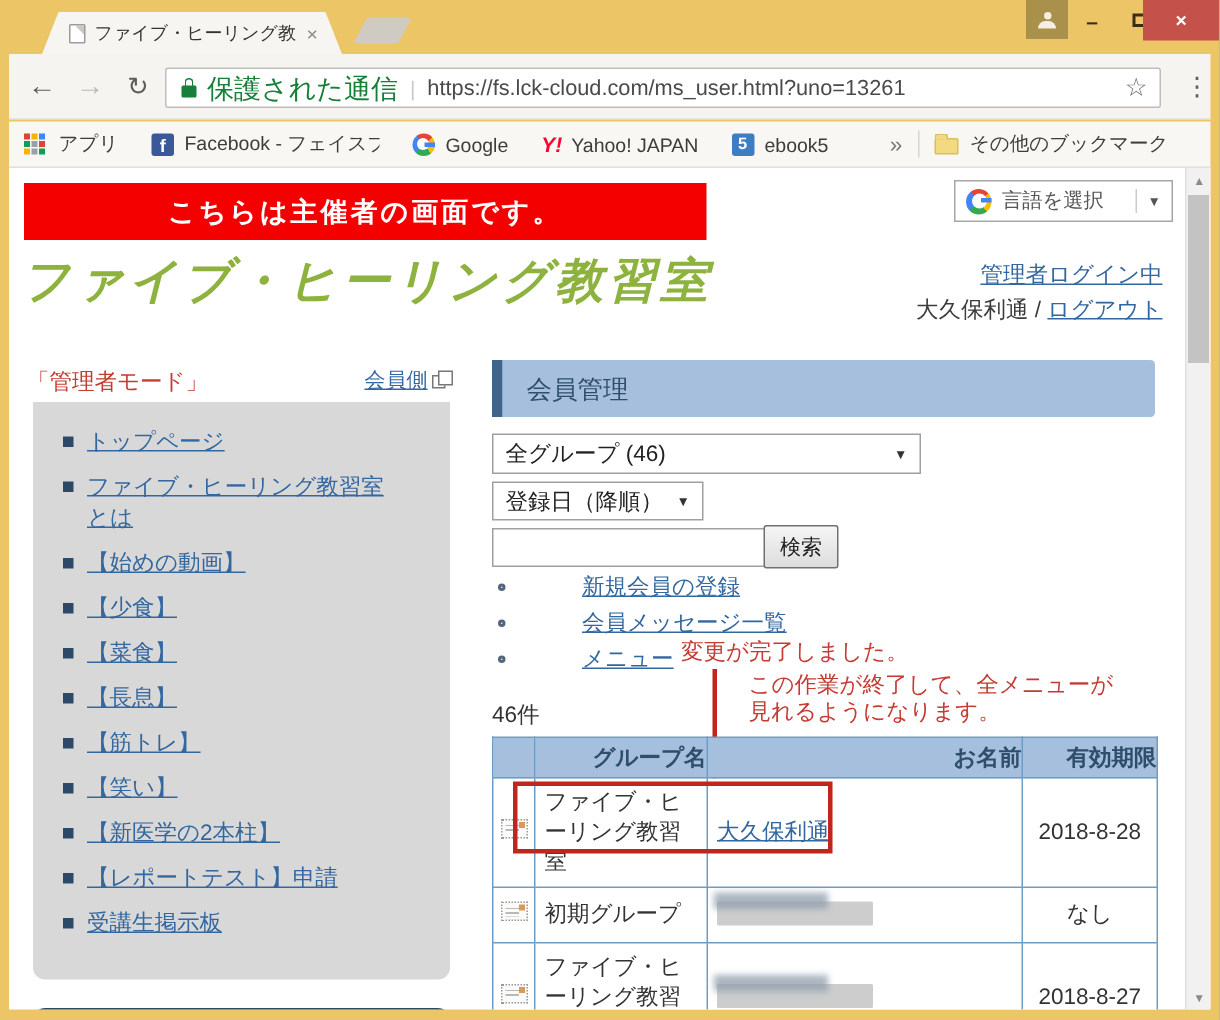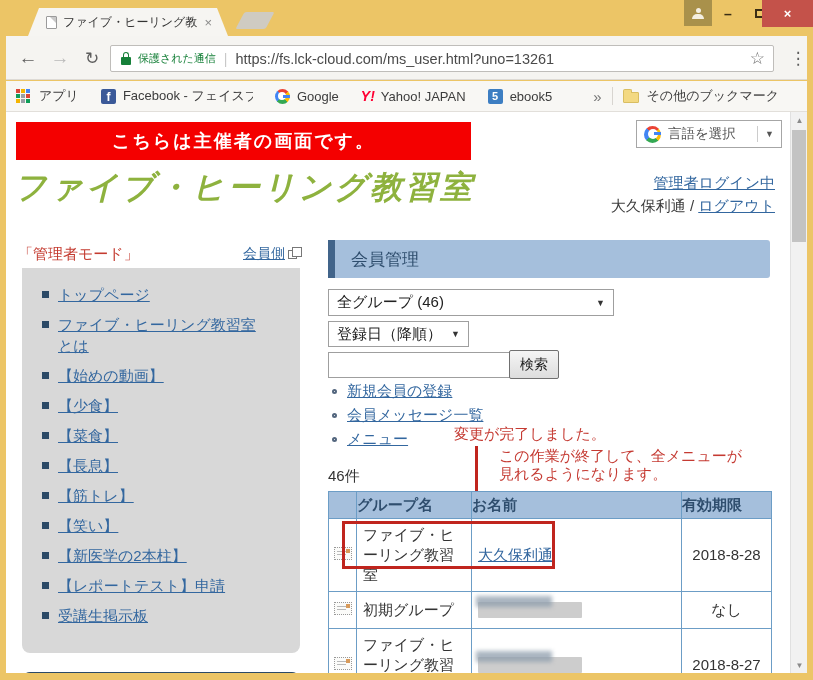--- a/index.html
+++ b/index.html
@@ -28,21 +28,21 @@
 
   
   .toolbar { position:absolute; left:6px; top:36px; width:801px; height:44px; background:#F5F4F1; border-bottom:1px solid #DDDAD5; }
   .navbtn { position:absolute; top:8px; width:28px; height:28px; font-size:19px; display:flex; align-items:center; justify-content:center; color:#5d5d5d; }
   .nav-back { left:8px; }
   .nav-fwd { left:40px; color:#b9b9b9; }
   .nav-reload { left:72px; font-size:17px; }
   .omnibox { position:absolute; left:104px; top:9px; width:664px; height:27px; background:#fff; border:1px solid #BFBDBA; border-radius:2px; display:flex; align-items:center; padding:0 8px; }
   .lock { position:relative; width:10px; height:8px; background:#168039; border-radius:1px; margin:4px 7px 0 2px; flex:none; }
   .lock::before { content:""; position:absolute; left:1.5px; top:-5px; width:4px; height:5px; border:1.7px solid #168039; border-bottom:none; border-radius:3px 3px 0 0; }
-  .secure-label { color:#168039; font-size:11px; margin-right:8px; white-space:nowrap; }
+  .secure-label { color:#168039; font-size:18px; margin-right:8px; white-space:nowrap; }
   .omni-sep { color:#c9c9c9; margin-right:8px; font-size:14px; }
   .url-text { color:#4a4a4a; font-size:14.5px; flex:1; white-space:nowrap; overflow:hidden; }
   .star { color:#6d6d6d; font-size:17px; margin-left:6px; }
   .menu-dots { position:absolute; left:780px; top:8px; width:24px; height:28px; display:flex; align-items:center; justify-content:center; color:#5d5d5d; font-size:17px; letter-spacing:0; }
 
   
   .bookmarks { position:absolute; left:6px; top:81px; width:801px; height:31px; background:#F8F7F4; border-bottom:1px solid #E2DFDA; display:flex; align-items:center; font-size:13px; color:#3c3c3c; }
   .bm-item { display:flex; align-items:center; margin-right:22px; white-space:nowrap; }
   .bm-item .bm-label { max-width:130px; overflow:hidden; }
   .apps-grid { width:14px; height:14px; margin:0 9px 0 10px; display:grid; grid-template-columns:repeat(3,4px); grid-template-rows:repeat(3,4px); gap:1px; }
@@ -98,34 +98,34 @@
   .section-head { position:absolute; left:322px; top:128px; width:442px; height:38px; background:#A5BFDC; border-left:7px solid #41648A; display:flex; align-items:center; padding-left:16px; font-size:17px; color:#2F4E6E; border-radius:0 3px 3px 0; }
 
   .select-box { position:absolute; background:#fff; border:1px solid #9f9f9f; display:flex; align-items:center; font-size:15px; color:#222; padding:0 8px; }
   .select-box .caret { margin-left:auto; font-size:9px; color:#333; }
   .sel-group { left:322px; top:177px; width:286px; height:27px; }
   .sel-sort  { left:322px; top:209px; width:141px; height:26px; }
   .search-input { position:absolute; left:322px; top:240px; width:200px; height:26px; border:1px solid #9f9f9f; font-size:14px; padding:0 6px; background:#fff; }
   .search-btn { position:absolute; left:503px; top:238px; height:29px; padding:0 10px; font-size:14px; color:#222; background:linear-gradient(#F5F5F5,#DDDDDD); border:1px solid #707070; border-radius:2px; }
 
   .action-links { position:absolute; left:326px; top:271px; }
-  .action-links .al { display:flex; align-items:center; margin-bottom:8px; font-size:15px; height:16px; }
+  .action-links .al { display:flex; align-items:center; margin-bottom:8px; font-size:15px; height:16px;gap:41px; }
   .al .o-bullet { width:5px; height:5px; border:2px solid #53667E; border-radius:50%; margin-right:10px; flex:none; }
 
   .ann { position:absolute; color:#C53A32; font-size:15px; white-space:nowrap; }
   .ann1 { left:448px; top:313px; }
   .ann2 { left:493px; top:335px; }
   .ann3 { left:493px; top:353px; }
   .ann-vline { position:absolute; left:469px; top:334px; width:3px; height:78px; background:#C0251E; }
 
   .count-label { position:absolute; left:322px; top:355px; font-size:15px; color:#333; }
 
   .member-table { position:absolute; left:322px; top:379px; border-collapse:collapse; table-layout:fixed; width:443px; }
   .member-table th, .member-table td { border:1px solid #6C9DC6; font-size:15px; }
-  .member-table th { background:#A5BFDC; color:#2F4E6E; height:27px; font-weight:bold; text-align:left; }
+  .member-table th { background:#A5BFDC; color:#2F4E6E; height:27px; font-weight:bold; text-align:right; }
   .member-table td { background:#fff; color:#333; padding:6px 6px; vertical-align:middle; line-height:20px; }
   td.c-icon { text-align:center; padding:6px 2px; }
   td.c-exp { text-align:center; }
   tr.r1 td { height:52px; } tr.r2 td { height:37px; } tr.r3 td { height:49px; }
   .mail-icon { display:inline-block; position:relative; width:18px; height:13px; border:1px dotted #999; background:#FBFBF9; }
   .mail-icon::before { content:""; position:absolute; left:2px; top:3px; width:9px; height:6px;
       background:repeating-linear-gradient(#B9B9B9 0 1px, transparent 1px 3px); }
   .mail-icon::after { content:""; position:absolute; right:1px; top:1px; width:4px; height:4px; background:#D89A5A; }
   .smudge { position:relative; display:inline-block; width:104px; height:16px; background:#CDCDCD; border-radius:1px; top:2px; }
   .smudge::before { content:""; position:absolute; left:-2px; top:-6px; width:76px; height:11px; background:#8E9DAC; filter:blur(2px); opacity:.75; }

